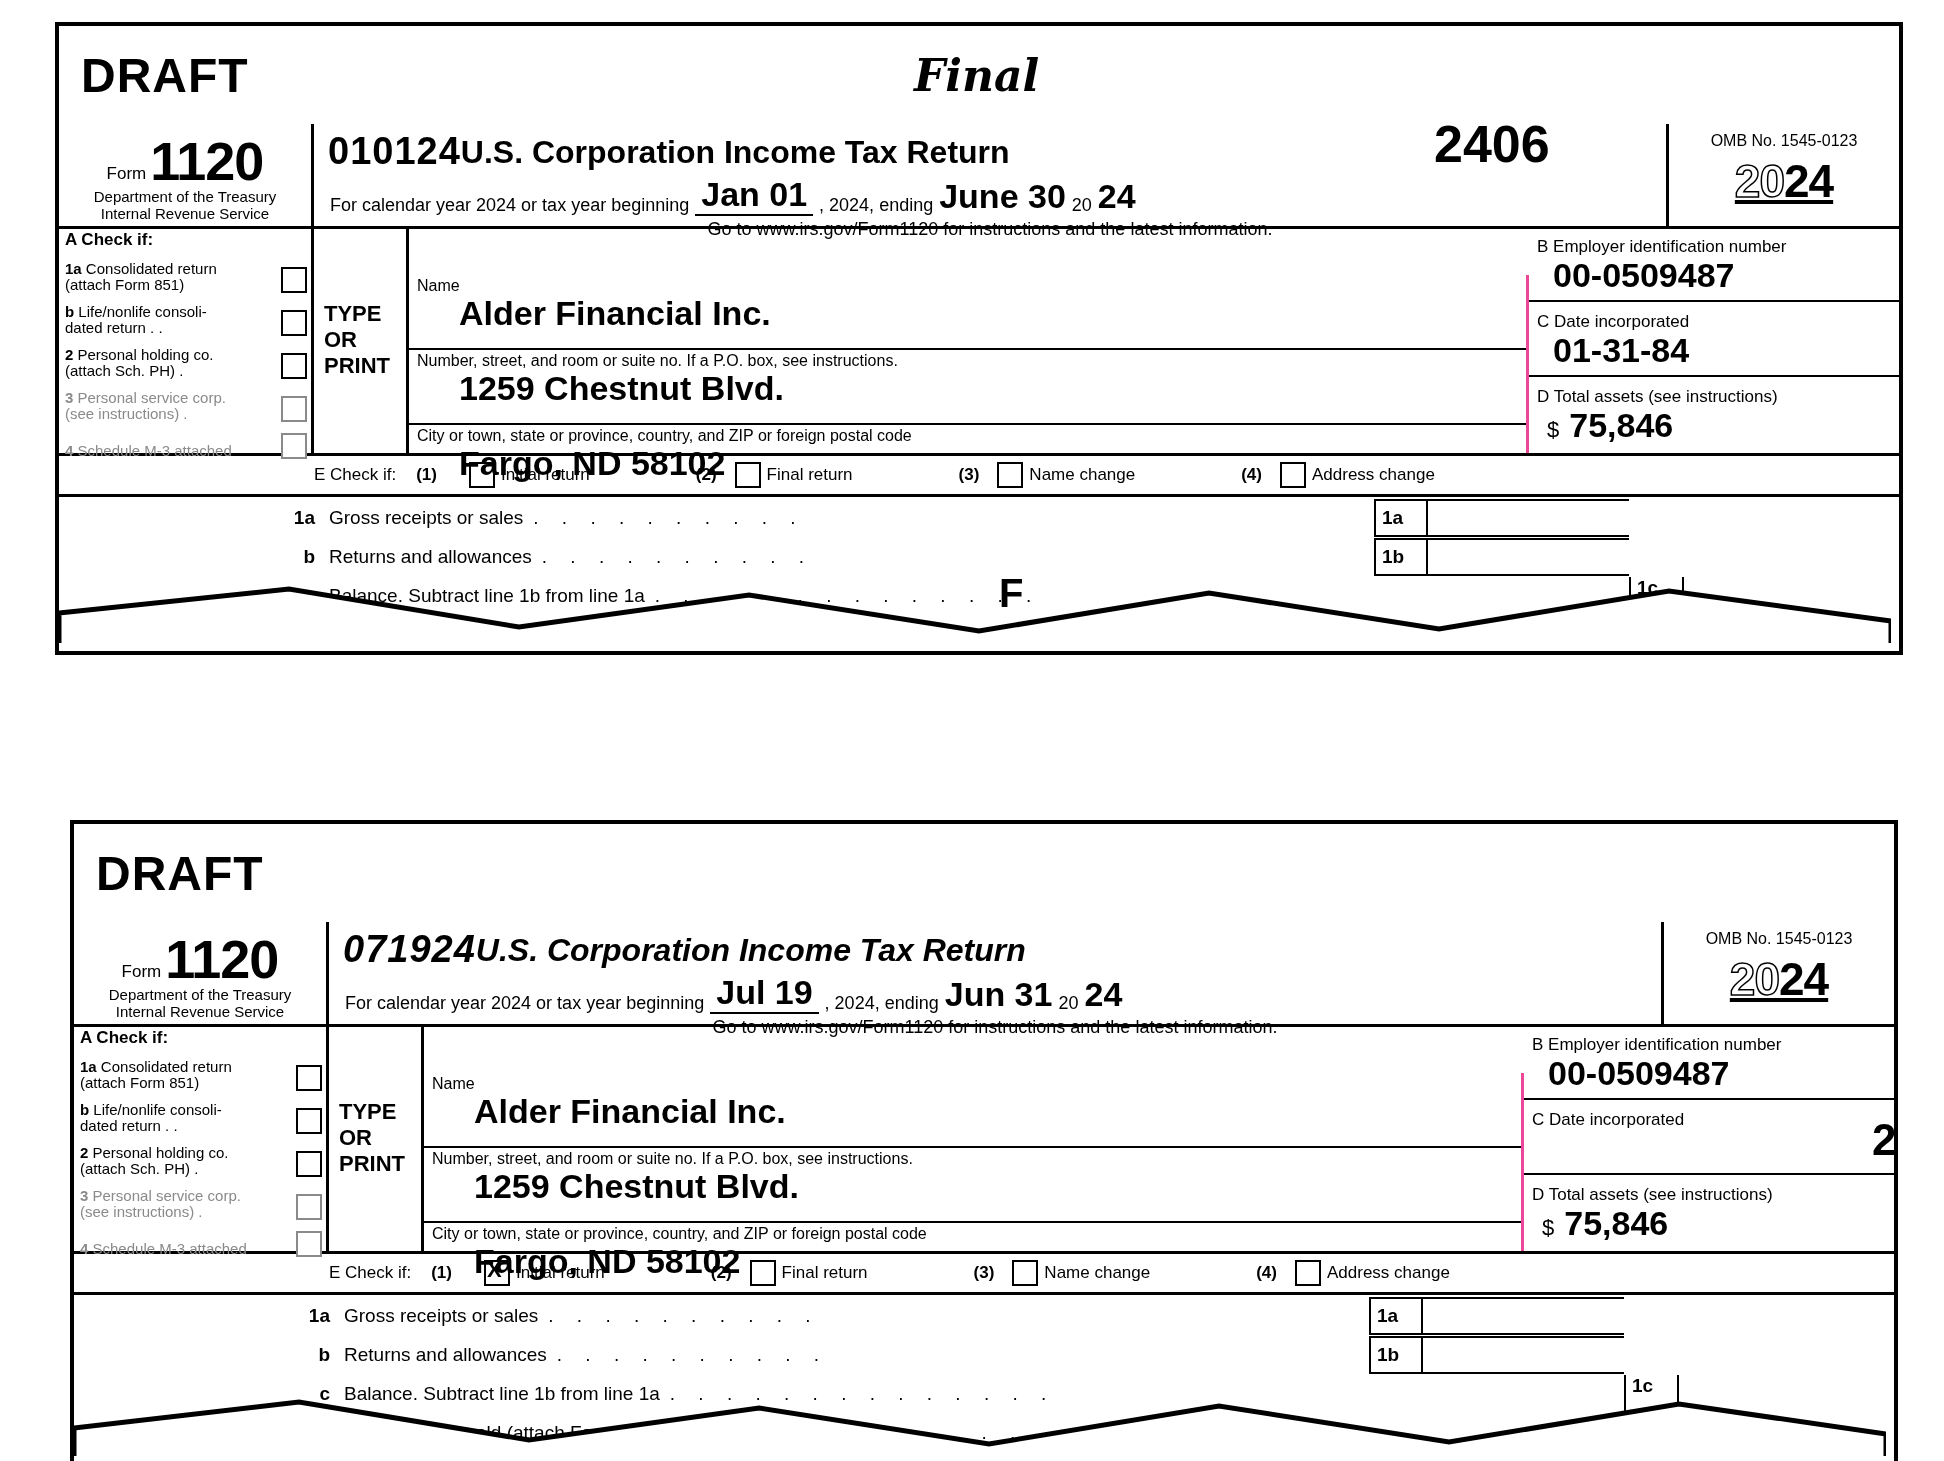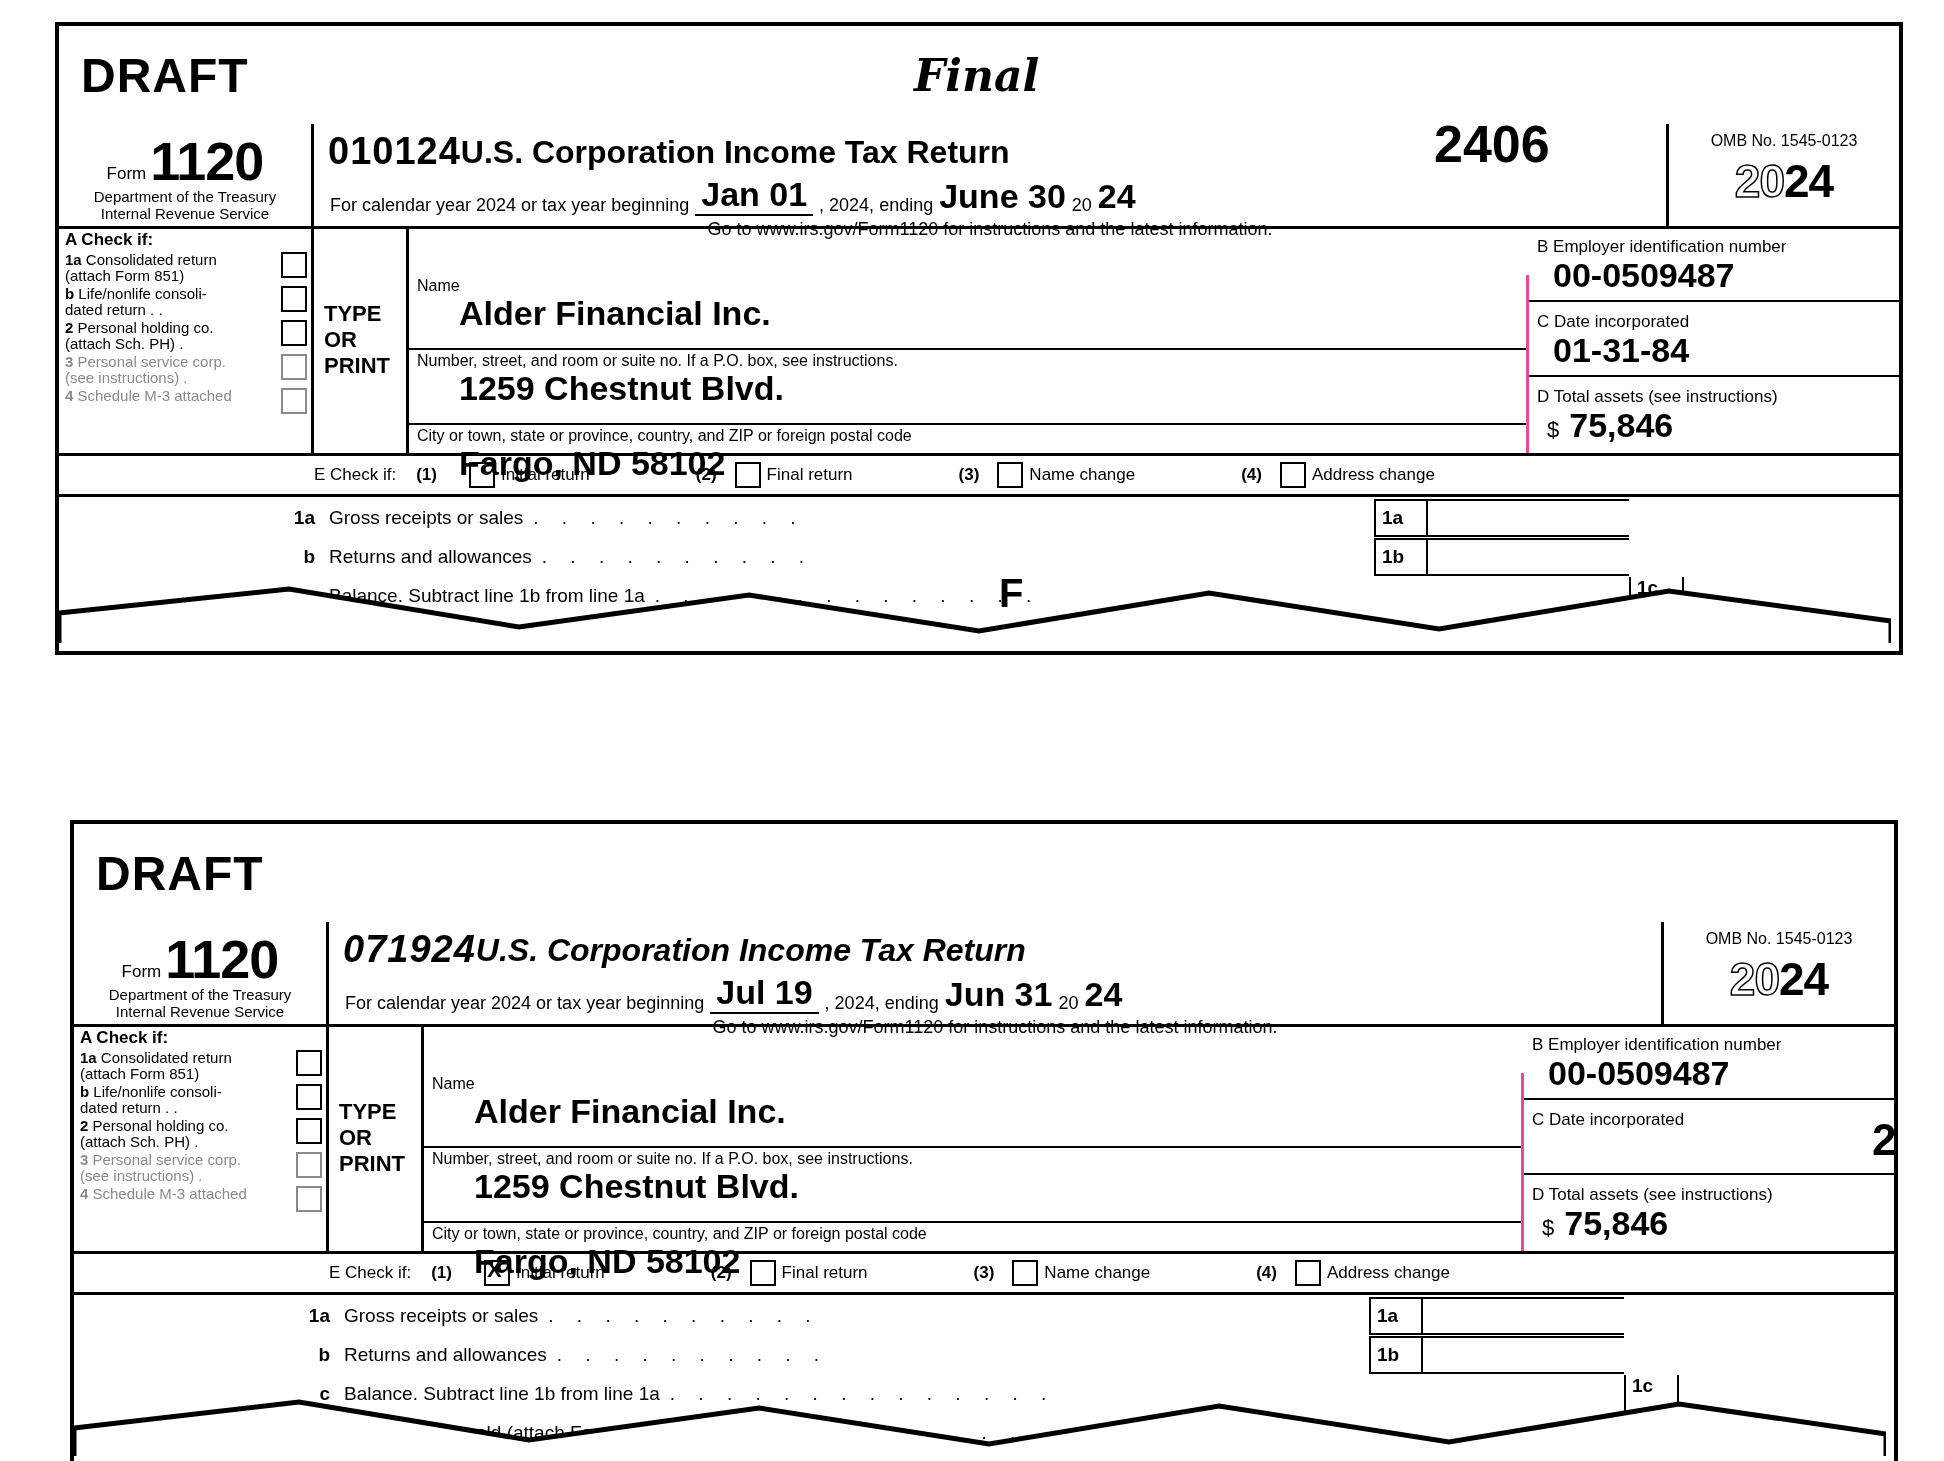--- a/index.html
+++ b/index.html
@@ -23,28 +23,28 @@
 
   .title-row{display:flex;align-items:flex-end;}
   .stamp{font-weight:bold;font-size:38px;letter-spacing:1px;}
   .big-title{font-weight:bold;font-size:32px;}
   .sub-row{font-size:18px;}
   .sub-row2{font-size:18px;text-align:center;}
   .hand{font-family:"Liberation Sans",sans-serif;font-weight:bold;font-size:34px;}
   .ul{border-bottom:2px solid #000;display:inline-block;padding:0 6px;}
 
   .omb{font-size:16px;}
-  .yr{font-weight:bold;font-size:46px;letter-spacing:-1px;}
+  .yr{font-weight:bold;font-size:46px;letter-spacing:-1px;text-decoration:underline;}
   .yr .ghost{color:#fff;-webkit-text-stroke:1.5px #000;}
 
   
   .mid{position:absolute;left:0;right:0;display:flex;}
   .colA{width:255px;border-right:3px solid #000;box-sizing:border-box;padding:3px 4px 0 6px;}
   .colA .a-title{font-size:17px;font-weight:bold;}
-  .a-row{display:flex;justify-content:space-between;align-items:flex-start;font-size:15px;line-height:16px;margin-top:2px;}
+  .a-row{display:flex;justify-content:space-between;align-items:flex-end;font-size:15px;line-height:16px;margin-top:11px;}
   .a-row .txt{padding-right:4px;}
   .a-row b{font-weight:bold;}
   .chk{width:22px;height:22px;border:2px solid #000;flex:0 0 22px;background:#fff;}
   .faint{color:#8a8a8a;}
 
   .typeor{width:95px;border-right:3px solid #000;box-sizing:border-box;display:flex;flex-direction:column;justify-content:center;align-items:flex-start;padding-left:10px;font-weight:bold;font-size:22px;line-height:26px;}
   .addr{flex:1;border-right:3px solid #ec4899;box-sizing:border-box;margin-top:48px;}
   .addr .cell{box-sizing:border-box;padding:2px 0 0 8px;}
   .addr .cap{font-size:16px;}
   .addr .val{font-weight:bold;font-size:34px;line-height:36px;}

